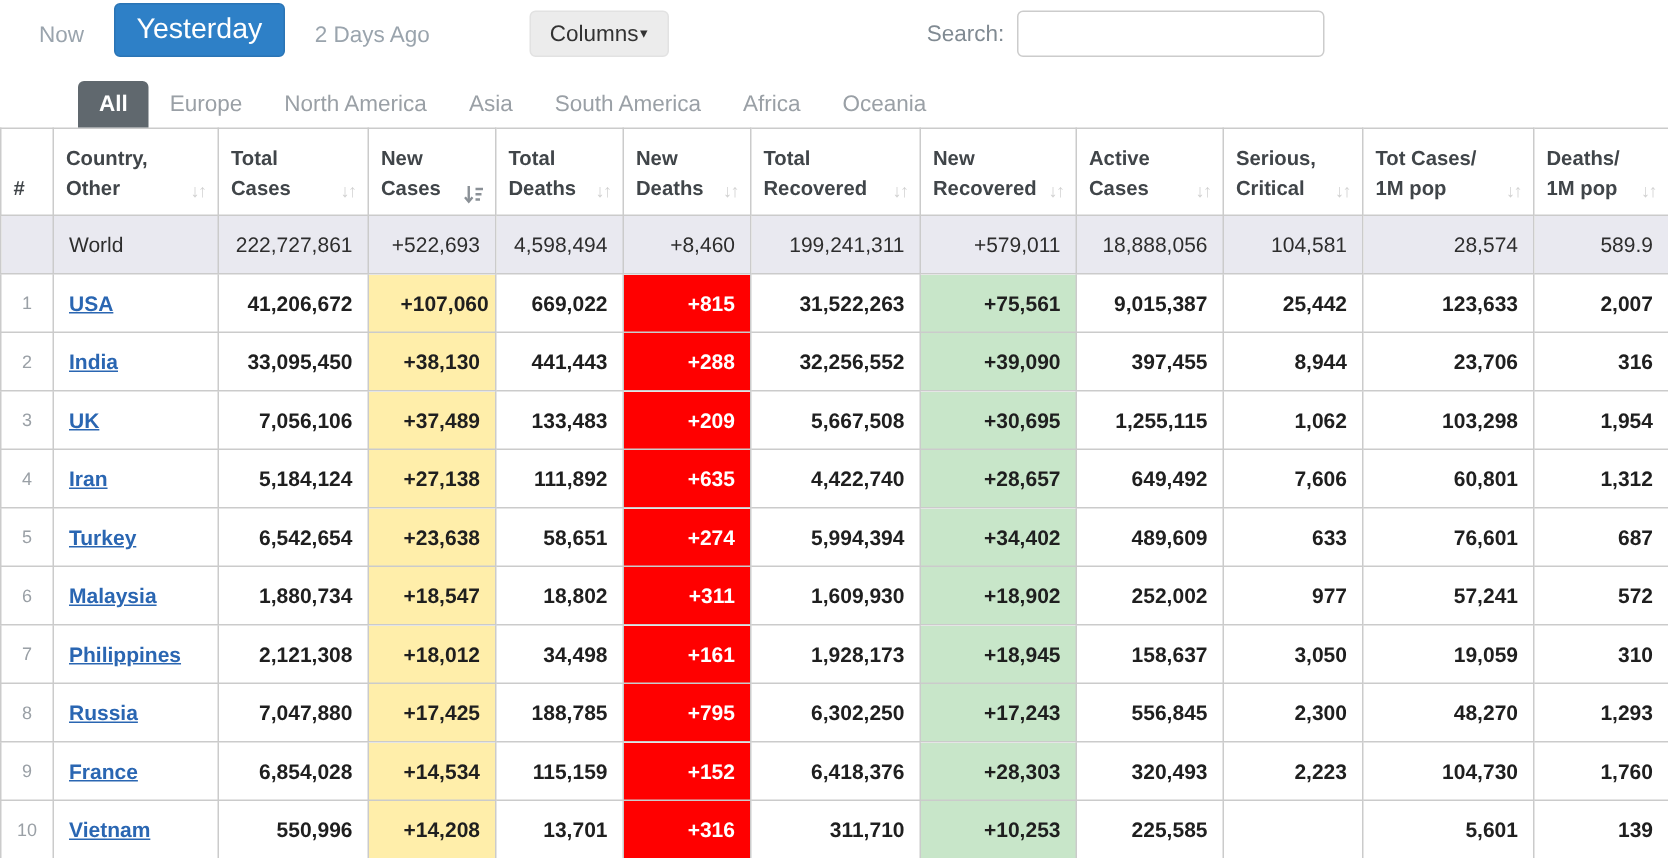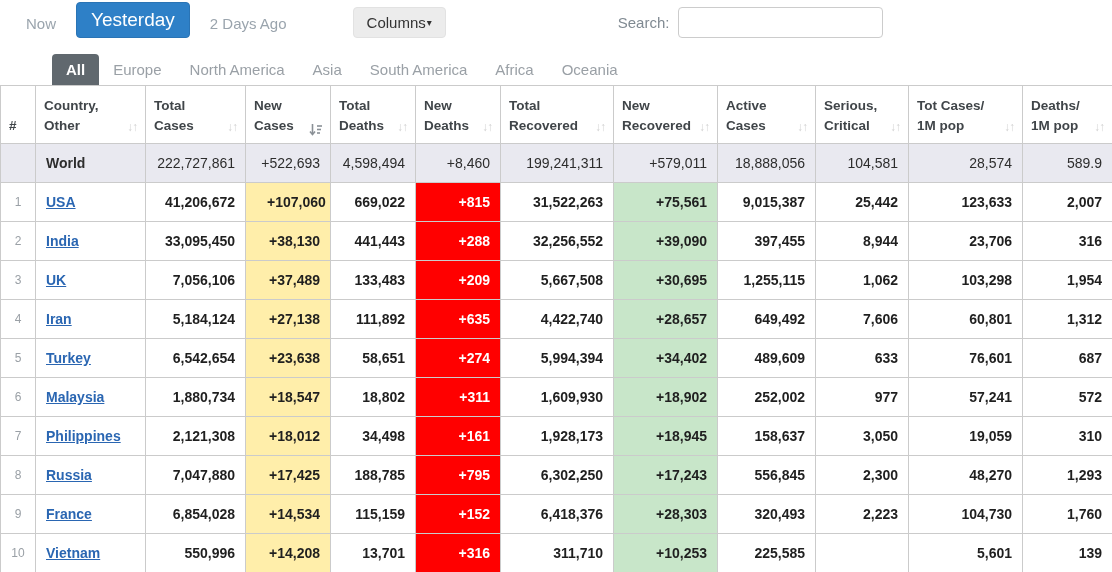--- a/index.html
+++ b/index.html
@@ -55,21 +55,21 @@
   .sort-active svg{display:block;}
   td{padding:9px 10px;height:39px;}
   td.rank{text-align:center;color:#9aa0a6;font-size:12px;padding:9px 2px;}
   td.country{text-align:left;}
   td.country a{color:var(--link-blue);font-weight:bold;text-decoration:underline;cursor:pointer;}
   td.num{text-align:right;font-weight:bold;color:#1f1f1f;}
   td.cell-newcases{background:var(--new-cases-bg);padding-left:21px;}
   td.cell-newdeaths{background:var(--new-deaths-bg);color:#fff;}
   td.cell-newrecovered{background:var(--new-recovered-bg);}
   tr.world td{background:var(--world-row-bg);font-weight:normal;color:#2d2d2d;}
-  tr.world td.label{text-align:left;font-weight:bold;}
+  tr.world td.label{text-align:left;}
 </style>
 </head>
 <body>
 
 <div class="toolbar">
   <button class="txt-btn">Now</button>
   <button class="primary-btn">Yesterday</button>
   <button class="txt-btn">2 Days Ago</button>
   <button class="cols-btn">
     <span>Columns</span>

